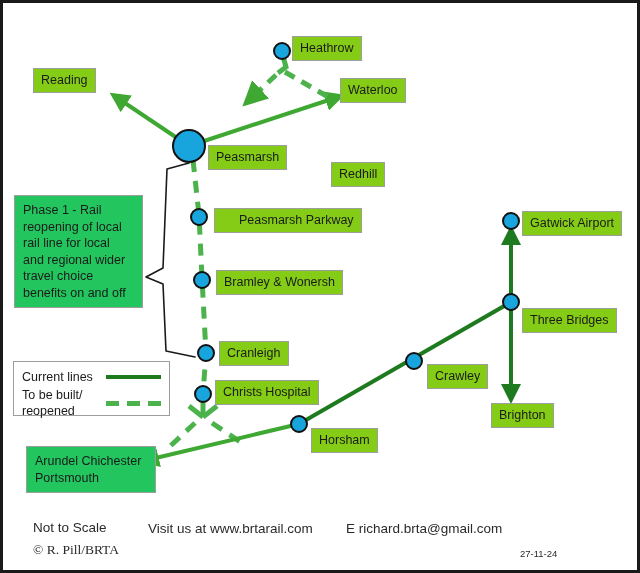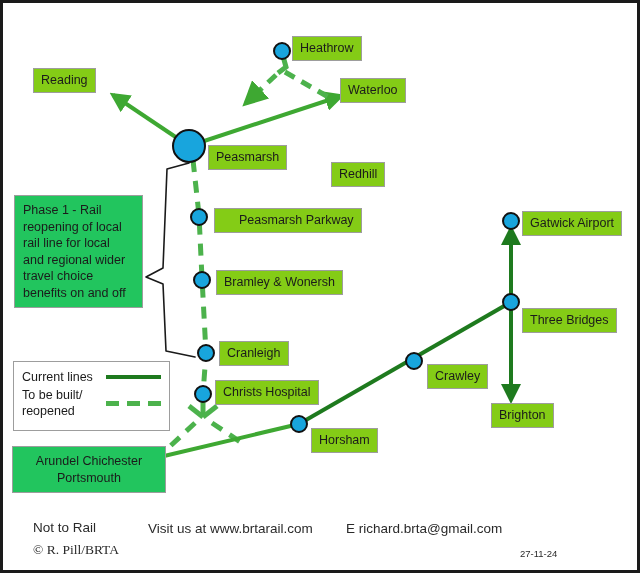--- a/index.html
+++ b/index.html
@@ -167,41 +167,41 @@
   <div class="lbl" style="left:308px; top:425px;">Horsham</div>
 
   <div class="lbl" style="left:424px; top:361px;">Crawley</div>
 
   <div class="lbl" style="left:519px; top:305px;">Three Bridges</div>
 
   <div class="lbl" style="left:519px; top:208px;">Gatwick Airport</div>
 
   <div class="lbl" style="left:488px; top:400px;">Brighton</div>
 
-  <div class="infobox multiline" style="left:9px; top:443px; width:154px;text-align:center;">Arundel Chichester
+  <div class="infobox multiline" style="left:23px; top:443px; width:130px;">Arundel Chichester
 Portsmouth</div>
 
   <div class="infobox multiline" style="left:11px; top:192px; width:129px;">Phase 1 - Rail
 reopening of local
 rail line for local
 and regional wider
 travel choice
 benefits on and off</div>
 
-  <div class="legendbox" style="left:10px; top:358px; width:157px; height:70px;">
+  <div class="legendbox" style="left:10px; top:358px; width:157px; height:55px;">
     <div class="legrow">
       <span class="ltxt">Current lines</span>
       <span class="swatch-solid"></span>
     </div>
     <div class="legrow" style="margin-top:2px;">
       <span class="ltxt2">To be built/
 reopened</span>
       <span class="swatch-dash"></span>
     </div>
   </div>
 
-  <div class="foot" style="left:30px; top:515px;">Not to Rail</div>
+  <div class="foot" style="left:30px; top:515px;">Not to Scale</div>
   <div class="foot" style="left:30px; top:537px;font-family:Liberation Serif, serif;">© R. Pill/BRTA</div>
   <div class="foot" style="left:145px; top:516px;">Visit us at www.brtarail.com</div>
   <div class="foot" style="left:343px; top:516px;">E richard.brta@gmail.com</div>
   <div class="foot small" style="left:517px; top:541px;">27-11-24</div>
 
 </div>
 
 </body></html>

